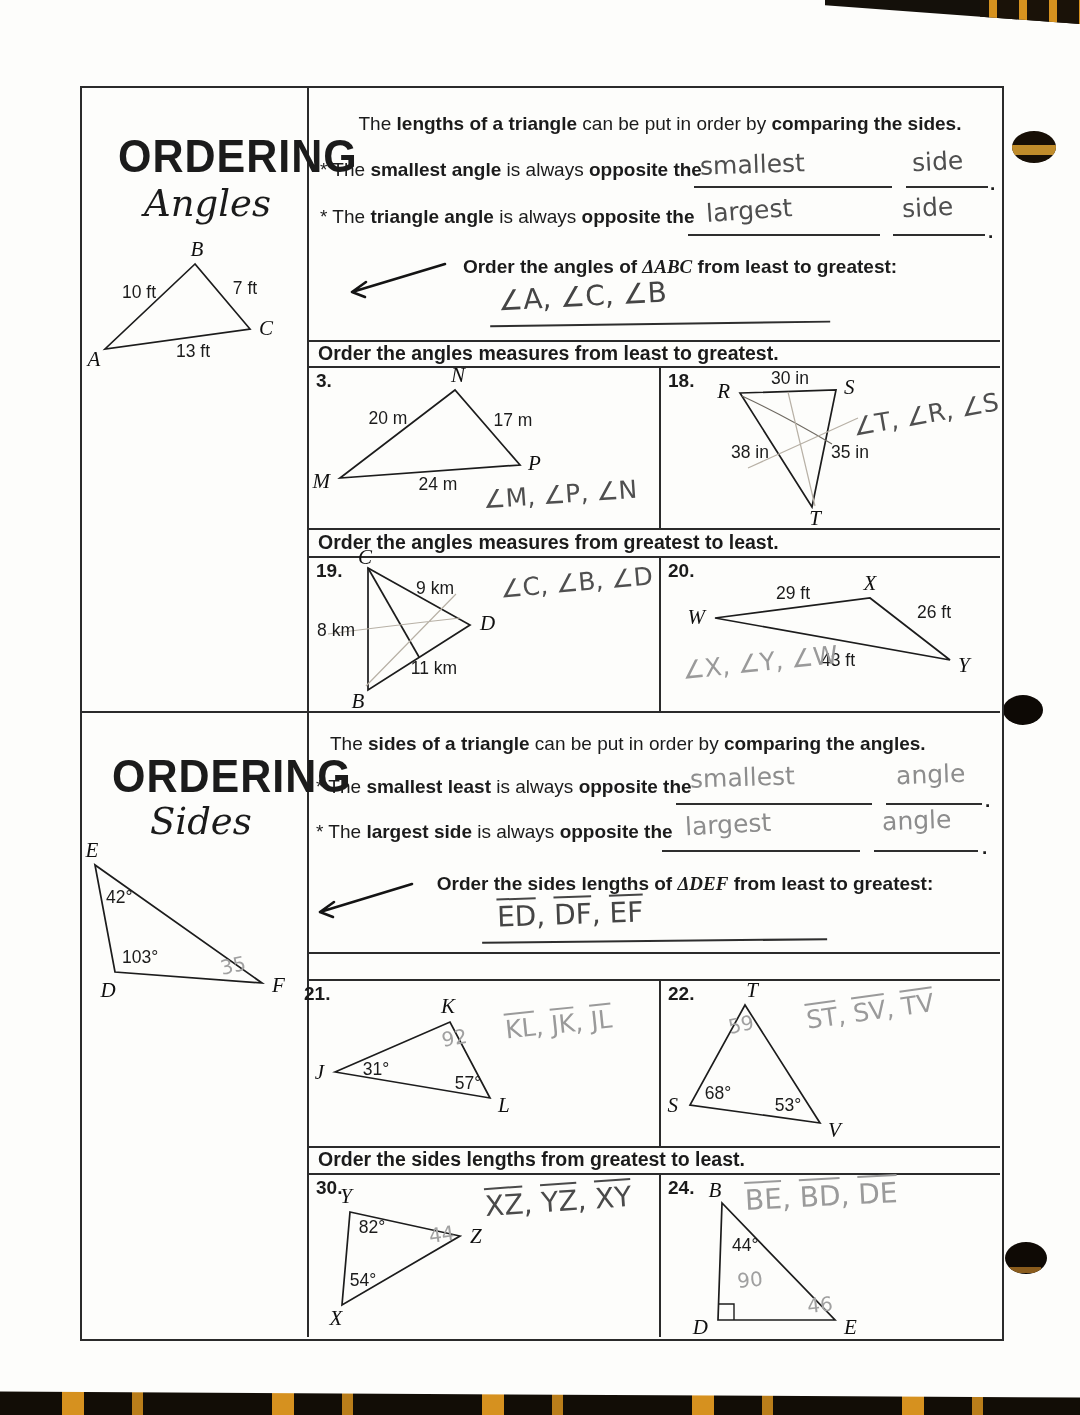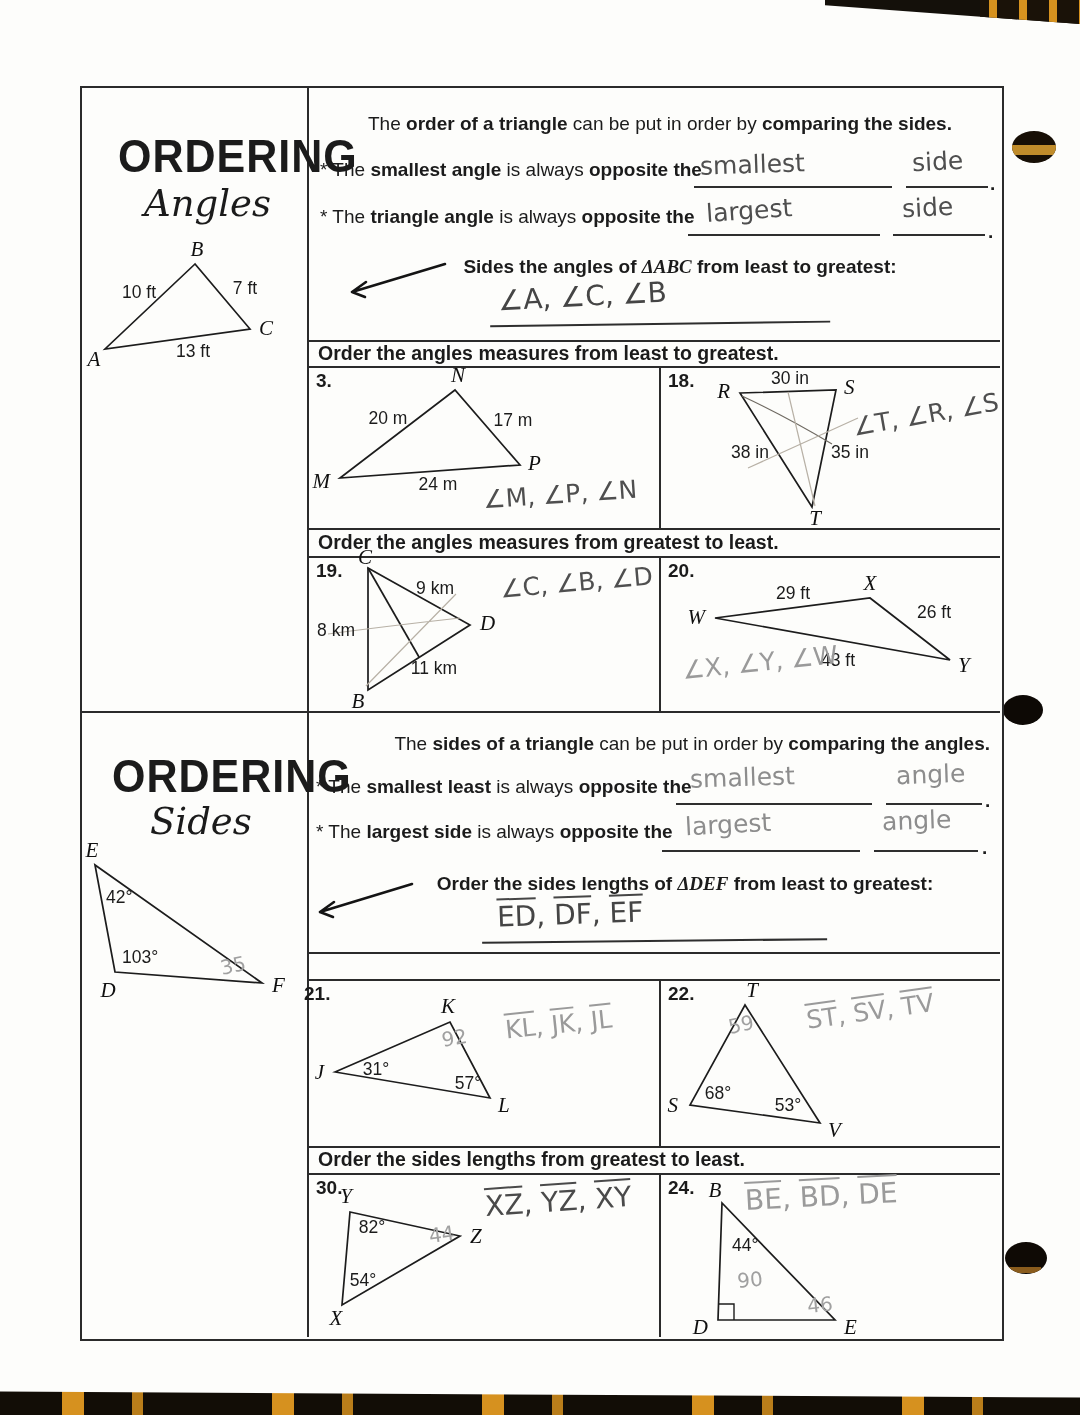--- a/index.html
+++ b/index.html
@@ -86,21 +86,21 @@
     <path class="edge" d="M113,24 L23,109 L168,89 Z"></path>
     <text class="vlabel" x="115" y="16" text-anchor="middle">B</text>
     <text class="vlabel" x="12" y="126" text-anchor="middle">A</text>
     <text class="vlabel" x="177" y="95">C</text>
     <text class="slabel" x="57" y="58" text-anchor="middle">10 ft</text>
     <text class="slabel" x="163" y="54" text-anchor="middle">7 ft</text>
     <text class="slabel" x="111" y="117" text-anchor="middle">13 ft</text>
   </svg>
 
   <div class="t" style="left:330px;top:112px;width:660px;text-align:center;">
-    <span>The </span><b>order of a triangle</b><span> can be put in order by </span><b>comparing the sides.</b>
+    <span>The </span><b>lengths of a triangle</b><span> can be put in order by </span><b>comparing the sides.</b>
   </div>
 
   <div class="t" style="left:320px;top:158px;">
     <span>*</span><span> The </span><b>smallest angle</b><span> is always </span><b>opposite the</b>
   </div>
   <div class="blank" style="left:694px;top:158px;width:198px;height:28px;"></div>
   <div class="hw" style="left:700px;top:150px;transform:rotate(-2deg);">smallest</div>
   <div class="blank" style="left:906px;top:158px;width:82px;height:28px;"></div>
   <div class="hw" style="left:912px;top:147px;transform:rotate(-3deg);">side</div>
   <div class="t" style="left:990px;top:172px;font-weight:bold;">.</div>
@@ -108,21 +108,21 @@
   <div class="t" style="left:320px;top:205px;">
     <span>*</span><span> The </span><b>triangle angle</b><span> is always </span><b>opposite the</b>
   </div>
   <div class="blank" style="left:688px;top:206px;width:192px;height:28px;"></div>
   <div class="hw" style="left:706px;top:196px;transform:rotate(-4deg);">largest</div>
   <div class="blank" style="left:893px;top:206px;width:92px;height:28px;"></div>
   <div class="hw" style="left:902px;top:193px;transform:rotate(-3deg);">side</div>
   <div class="t" style="left:988px;top:220px;font-weight:bold;">.</div>
 
   <div class="t" style="left:400px;top:255px;width:560px;text-align:center;font-weight:bold;">
-    <span>Sides the angles of </span><span class="serifi">ΔABC</span><span> from least to greatest:</span>
+    <span>Order the angles of </span><span class="serifi">ΔABC</span><span> from least to greatest:</span>
   </div>
   <svg style="left:330px;top:252px;" width="120" height="50" viewBox="0 0 120 50">
     <path class="arrow" d="M115,12 L22,40 M22,40 L36,30 M22,40 L35,45"></path>
   </svg>
   <div class="hw" style="left:498px;top:280px;font-size:28px;transform:rotate(-3deg);color:#454545;">∠A, ∠C, ∠B</div>
   <div class="blank" style="left:490px;top:295px;width:340px;height:28px;transform:rotate(-0.8deg);"></div>
 
   <div class="hdr" style="left:308px;top:341px;width:692px;height:25px;">Order the angles measures from least to greatest.</div>
   <div class="hdr" style="left:308px;top:529px;width:692px;height:26px;">Order the angles measures from greatest to least.</div>
   <div class="hdr" style="left:308px;top:1147px;width:692px;height:25px;">Order the sides lengths from greatest to least.</div>
@@ -185,21 +185,21 @@
   <svg style="left:80px;top:845px;" width="230" height="155" viewBox="0 0 230 155">
     <path class="edge" d="M15,20 L35,127 L182,138 Z"></path>
     <text class="vlabel" x="12" y="12" text-anchor="middle">E</text>
     <text class="vlabel" x="28" y="152" text-anchor="middle">D</text>
     <text class="vlabel" x="192" y="147">F</text>
     <text class="slabel" x="26" y="58">42°</text>
     <text class="slabel" x="42" y="118">103°</text>
     <text class="hwsvg" x="142" y="130" transform="rotate(-12 142 130)">35</text>
   </svg>
 
-  <div class="t" style="left:330px;top:732px;width:660px;text-align:right;">
+  <div class="t" style="left:330px;top:732px;width:660px;text-align:left;">
     <span>The </span><b>sides of a triangle</b><span> can be put in order by </span><b>comparing the angles.</b>
   </div>
 
   <div class="t" style="left:316px;top:775px;">
     <span>*</span><span> The </span><b>smallest least</b><span> is always </span><b>opposite the</b>
   </div>
   <div class="blank" style="left:676px;top:775px;width:196px;height:28px;"></div>
   <div class="hw pencil" style="left:690px;top:763px;transform:rotate(-2deg);color:#8d8d8d;">smallest</div>
   <div class="blank" style="left:886px;top:775px;width:96px;height:28px;"></div>
   <div class="hw pencil" style="left:896px;top:760px;transform:rotate(-2deg);color:#8d8d8d;">angle</div>

